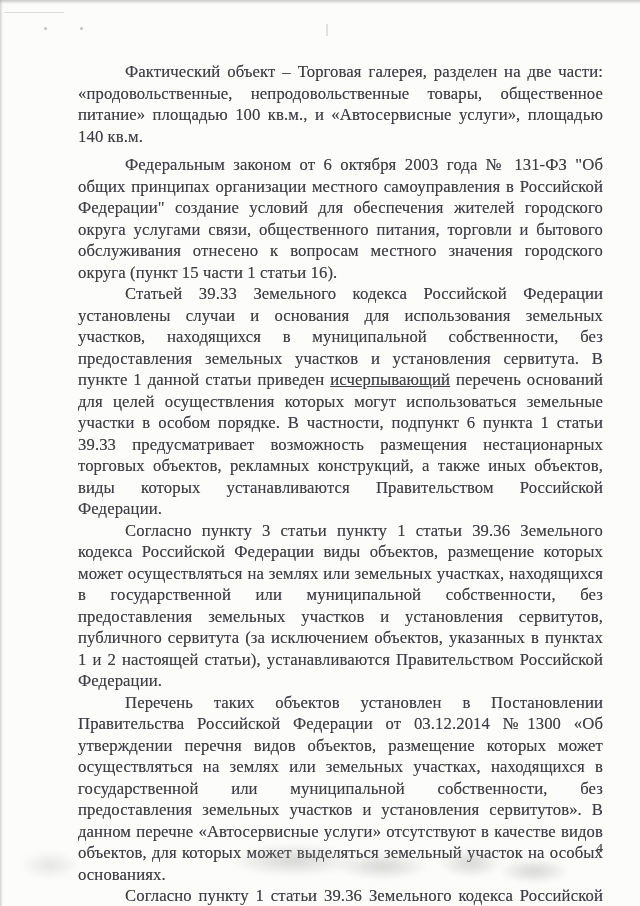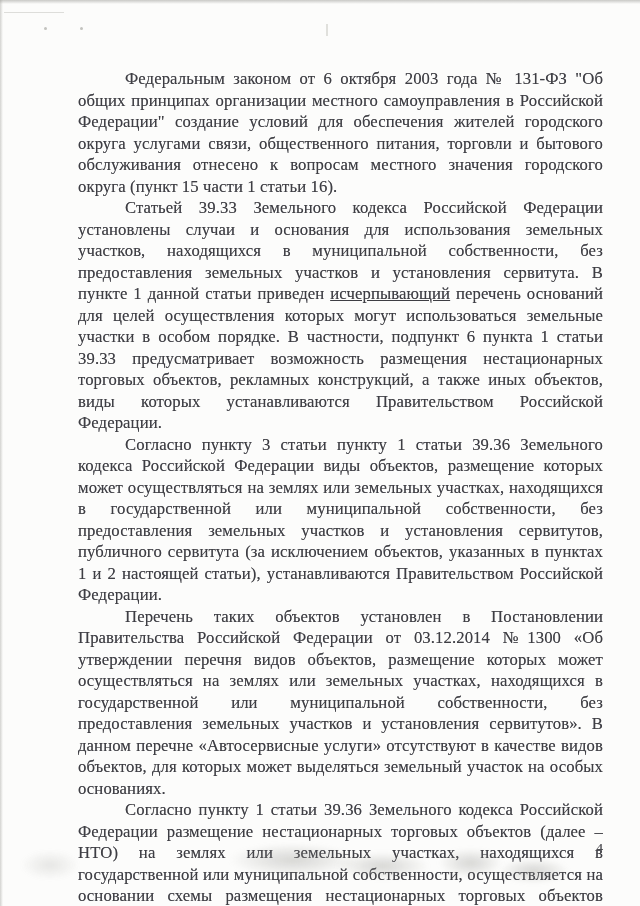--- a/index.html
+++ b/index.html
@@ -78,20 +78,21 @@
 
   <div class="edge-top"></div>
   <div class="edge-left"></div>
   <div class="inner-corner-line"></div>
   <div class="dot dot-1"></div>
   <div class="dot dot-2"></div>
   <div class="speck"></div>
 
   <div class="content">
 
+    <p><span>Фактический объект – Торговая галерея, разделен на две части: «продовольственные, непродовольственные товары, общественное питание» площадью 100 кв.м., и «Автосервисные услуги», площадью 140 кв.м.</span></p>
 
     <p class="gap"><span>Федеральным законом от 6 октября 2003 года № 131-ФЗ "Об общих принципах организации местного самоуправления в Российской Федерации" создание условий для обеспечения жителей городского округа услугами связи, общественного питания, торговли и бытового обслуживания отнесено к вопросам местного значения городского округа (пункт 15 части 1 статьи 16).</span></p>
 
     <p><span>Статьей 39.33 Земельного кодекса Российской Федерации установлены случаи и основания для использования земельных участков, находящихся в муниципальной собственности, без предоставления земельных участков и установления сервитута. В пункте 1 данной статьи приведен </span><span class="u">исчерпывающий</span><span> перечень оснований для целей осуществления которых могут использоваться земельные участки в особом порядке. В частности, подпункт 6 пункта 1 статьи 39.33 предусматривает возможность размещения нестационарных торговых объектов, рекламных конструкций, а также иных объектов, виды которых устанавливаются Правительством Российской Федерации.</span></p>
 
     <p><span>Согласно пункту 3 статьи  пункту 1 статьи 39.36 Земельного кодекса Российской Федерации  виды объектов, размещение которых может осуществляться на землях или земельных участках, находящихся в государственной или муниципальной собственности, без предоставления земельных участков и установления сервитутов, публичного сервитута (за исключением объектов, указанных в пунктах 1 и 2 настоящей статьи), устанавливаются Правительством Российской Федерации.</span></p>
 
     <p><span>Перечень таких объектов установлен в Постановлении Правительства Российской Федерации от 03.12.2014 №1300 «Об утверждении перечня видов объектов, размещение которых может осуществляться на землях или земельных участках, находящихся в государственной или муниципальной собственности, без предоставления земельных участков и установления сервитутов». В данном перечне «Автосервисные услуги» отсутствуют в качестве видов объектов, для которых может выделяться земельный участок на особых основаниях.</span></p>
 
     <p><span>Согласно пункту 1 статьи 39.36 Земельного кодекса Российской Федерации размещение нестационарных торговых объектов (далее – НТО) на землях или земельных участках, находящихся в государственной или муниципальной собственности, осуществляется на основании схемы размещения нестационарных торговых объектов (далее – НТО) в соответствии с Федеральным законом № 381-ФЗ от 28.12.2009 «Об основах государственного регулирования торговой деятельности в Российской Федерации» (далее- Федеральный закон № 381-ФЗ)</span></p>

